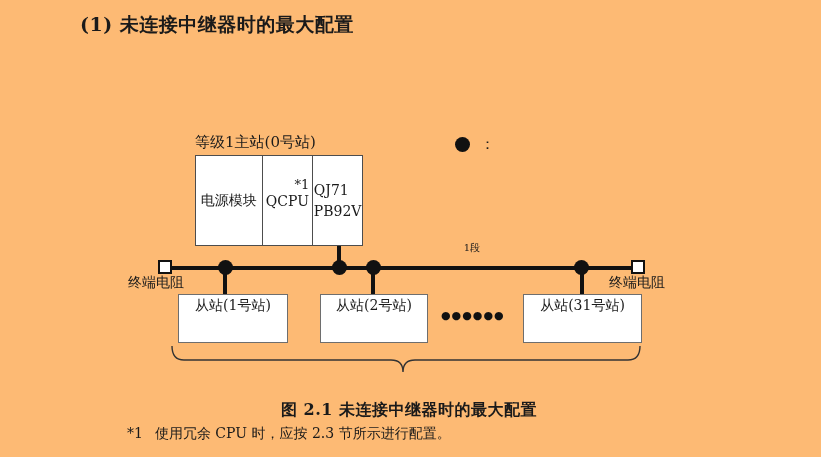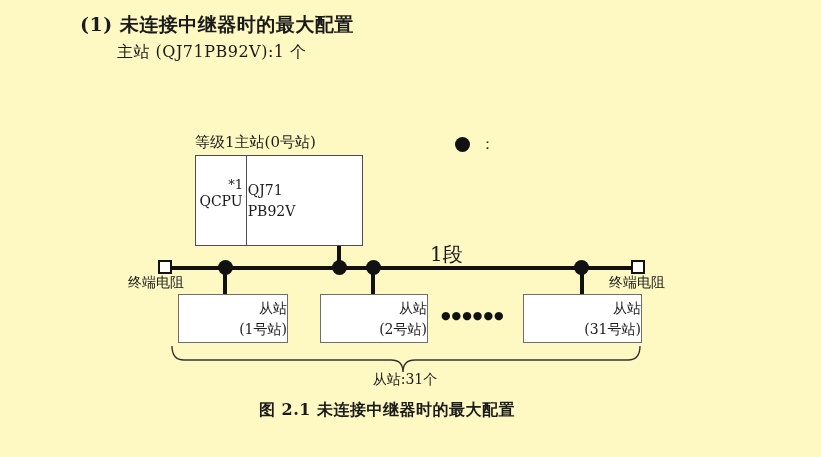--- a/index.html
+++ b/index.html
@@ -1,19 +1,19 @@
 <!DOCTYPE html>
 <html><head>
 <meta charset="utf-8">
 <style>
   html,body{margin:0;padding:0;background:#ffffff;}
   .page{
     position:relative;
     width:821px;height:457px;
-    background:#fef9c3;
+    background:#fdba74;
     font-family:"DejaVu Serif","Liberation Serif",serif;
     color:#1a1a1a;
     overflow:hidden;
   }
   .abs{position:absolute;}
   .heading{
     left:80px;top:12px;
     font-size:19px;font-weight:bold;letter-spacing:0.5px;
   }
   .intro-line{left:117px;font-size:16px;letter-spacing:0.5px;}
@@ -46,57 +46,59 @@
   .bus-line{left:171px;top:266px;width:461px;height:4px;background:#111;}
   .terminator{
     width:10px;height:10px;background:#fff;border:2px solid #111;
     top:260px;
   }
   .term-left{left:158px;}
   .term-right{left:631px;}
   .term-label{top:274px;font-size:14px;}
   .term-label-left{left:128px;}
   .term-label-right{left:609px;}
-  .seg-label{left:430px;top:241px;width:50px;text-align:left;font-size:20px;}
+  .seg-label{left:430px;top:241px;width:50px;text-align:right;font-size:10px;}
 
   .conn-dot{width:15px;height:15px;border-radius:50%;background:#111;top:260px;}
   .drop{width:4px;background:#111;}
 
   
   .slave-box{
     top:294px;height:49px;box-sizing:border-box;
     border:1px solid #6e6e6e;background:#fff;
-    display:flex;flex-direction:column;align-items:flex-end;justify-content:center;
+    display:flex;flex-direction:row;align-items:flex-start;justify-content:center;
     font-size:14px;line-height:1.45;text-align:center;
   }
   .slave-1{left:178px;width:110px;}
   .slave-2{left:320px;width:108px;}
   .slave-31{left:523px;width:119px;}
 
   .ellipsis{left:441px;top:309px;font-size:11px;letter-spacing:1px;color:#111;
     font-family:"DejaVu Sans",sans-serif;}
 
   .brace-svg{left:165px;top:344px;}
   .brace-label{left:340px;top:371px;width:130px;text-align:center;font-size:14px;}
 
-  .caption{left:259px;top:400px;width:300px;
+  .caption{left:259px;top:400px;width:300px;text-align:center;
     font-size:16px;font-weight:bold;letter-spacing:0.5px;}
   .footnote{left:127px;top:425px;font-size:14px;}
   .footnote-marker{margin-right:12px;}
 </style>
 </head>
 <body>
 
 <div class="page">
 
   <div class="abs heading">(1) 未连接中继器时的最大配置</div>
-  <div class="abs intro-line intro-master">主站 (QJ71PB92V):1 个</div>
 
   <div class="abs master-label">等级1主站(0号站)</div>
   <div class="abs master-box">
+    <div class="cell cell-power">
+      <span>电源模块</span>
+    </div>
     <div class="cell cell-cpu">
       <span class="cpu-note">*1</span>
       <span>QCPU</span>
     </div>
     <div class="cell cell-pb">
       <div class="pb-text">
         <div>QJ71</div>
         <div>PB92V</div>
       </div>
     </div>
@@ -134,17 +136,19 @@
   </div>
   <div class="abs ellipsis">●●●●●●</div>
   <div class="abs slave-box slave-31">
     <div>从站</div>
     <div>(31号站)</div>
   </div>
 
   <svg class="abs brace-svg" width="485" height="32" viewBox="0 0 485 32">
     <path d="M 7 2 Q 7 16 19 16 L 226 16 Q 238 16 238 28 Q 238 16 250 16 L 463 16 Q 475 16 475 2" fill="none" stroke="#333333" stroke-width="1.4"></path>
   </svg>
-  <div class="abs brace-label">从站:31个</div>
 
   <div class="abs caption">图 2.1 未连接中继器时的最大配置</div>
+  <div class="abs footnote">
+    <span class="footnote-marker">*1</span><span>使用冗余 CPU 时，应按 2.3 节所示进行配置。</span>
+  </div>
 
 </div>
 
 </body></html>

